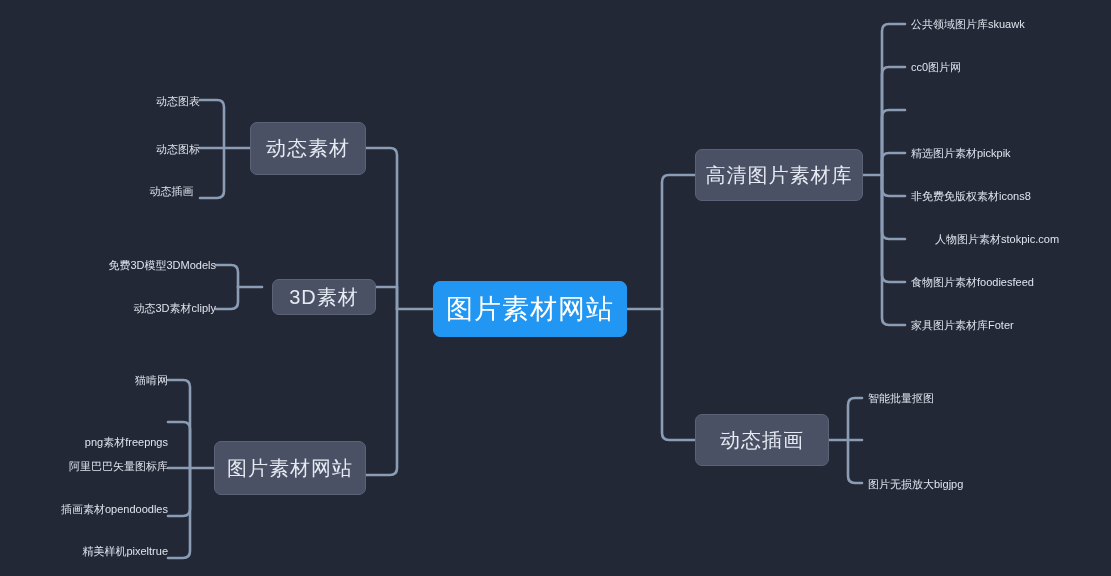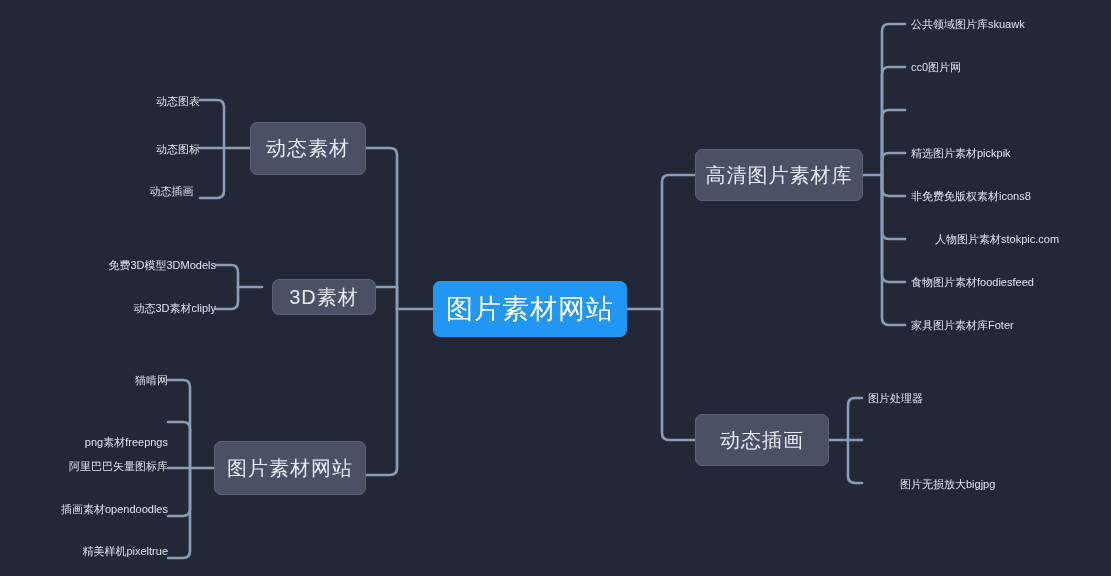--- a/index.html
+++ b/index.html
@@ -186,18 +186,18 @@
     <span>食物图片素材foodiesfeed</span>
   </div>
   <div class="leaf right-leaf" style="left:911px; top:315px;">
     <span>家具图片素材库Foter</span>
   </div>
 
   <div class="node branch" style="left:695px; top:414px; width:134px; height:52px;">
     <span>动态插画</span>
   </div>
   <div class="leaf right-leaf" style="left:868px; top:388px;">
-    <span>图片处理器</span>
-  </div>
-  <div class="leaf right-leaf" style="left:868px; top:474px;margin-left:32px;">
+    <span>智能批量抠图</span>
+  </div>
+  <div class="leaf right-leaf" style="left:868px; top:474px;">
     <span>图片无损放大bigjpg</span>
   </div>
 </div>
 
 </body></html>

